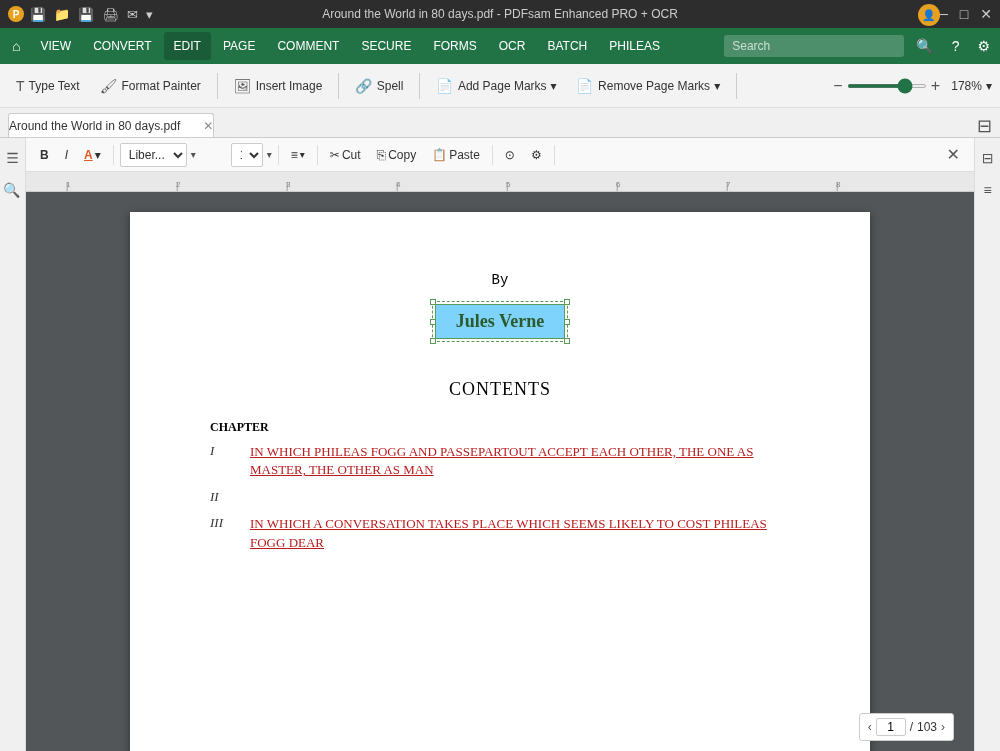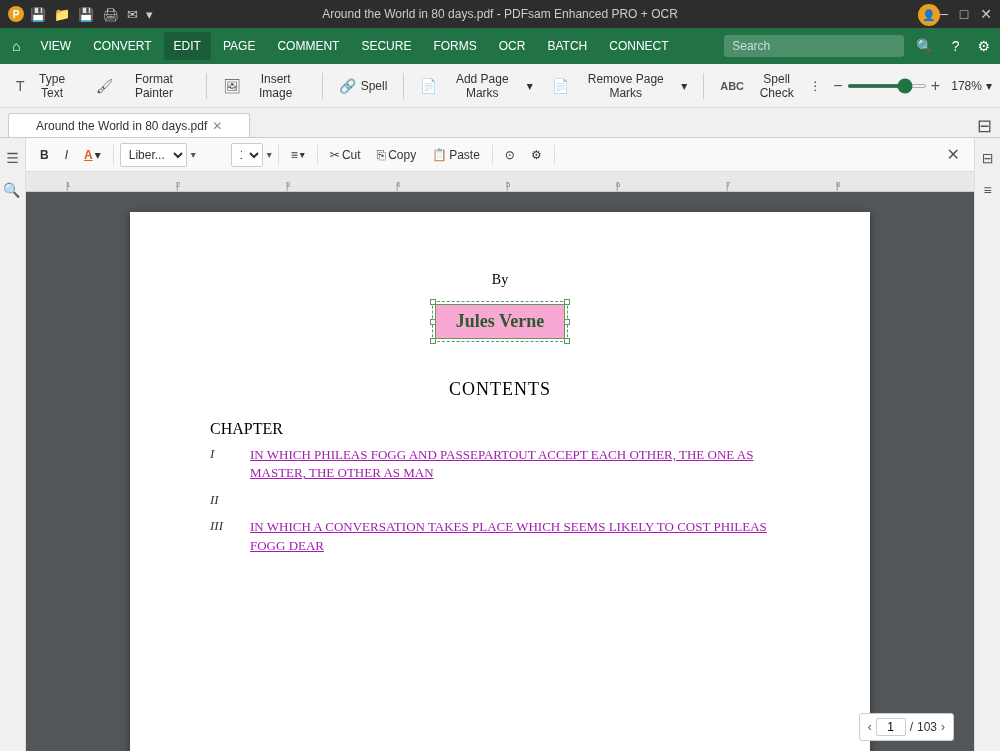--- a/index.html
+++ b/index.html
@@ -82,22 +82,22 @@
       height: 30px;
       background: #f0f0f0;
       border-bottom: 1px solid #ccc;
       display: flex;
       align-items: flex-end;
       padding: 0 8px;
     }
     .tab {
       display: flex;
       align-items: center;
-      gap: 5px;
-      padding: 4px 27px;
+      gap: 23px;
+      padding: 4px 0;
       font-size: 12px;
       color: #333;
       background: white;
       border: 1px solid #ccc;
       border-bottom: none;
       border-radius: 3px 3px 0 0;
       cursor: pointer;
       height: 24px;
     }
     .tab-close { color: #888; font-size: 12px; cursor: pointer; }
@@ -204,27 +204,27 @@
       text-align: center;
       font-size: 24px;
       font-weight: bold;
       font-family: Georgia, serif;
       margin-bottom: 20px;
       letter-spacing: 2px;
     }
     .page-by {
       text-align: center;
       font-size: 14px;
-      font-family: Liberation Serif, serif;
+      font-family: Liberation Mono, monospace;
       margin-bottom: 16px;
     }
     .author-box {
       display: inline-block;
       border: 1px solid #5a9a5a;
-      background: #f9a8d4;
+      background: #7dd3fc;
       padding: 6px 20px;
       font-size: 18px;
       font-weight: bold;
       font-family: Georgia, serif;
       color: #2d5a2d;
       position: relative;
     }
     .author-container {
       text-align: center;
       margin-bottom: 40px;
@@ -251,38 +251,38 @@
 
     .contents-title {
       text-align: center;
       font-size: 18px;
       font-weight: normal;
       font-family: Georgia, serif;
       margin-bottom: 20px;
       letter-spacing: 1px;
     }
     .chapter-label {
-      font-size: 16px;
+      font-size: 12px;
       font-family: Georgia, serif;
       margin-bottom: 8px;
-      font-weight: normal;
+      font-weight: bold;
     }
     .toc-entry {
       display: flex;
       margin-bottom: 10px;
       font-size: 13px;
       font-family: Georgia, serif;
     }
     .toc-num {
       min-width: 40px;
       font-style: italic;
       color: #333;
     }
     .toc-link {
-      color: #a21caf;
+      color: #b91c1c;
       text-decoration: underline;
       cursor: pointer;
       line-height: 1.4;
     }
 
     
     .right-sidebar {
       width: 26px;
       background: #f0f0f0;
       border-left: 1px solid #ddd;
@@ -325,21 +325,21 @@
   <div class="menu-item menu-home">⌂</div>
   <div class="menu-item">VIEW</div>
   <div class="menu-item">CONVERT</div>
   <div class="menu-item active">EDIT</div>
   <div class="menu-item">PAGE</div>
   <div class="menu-item">COMMENT</div>
   <div class="menu-item">SECURE</div>
   <div class="menu-item">FORMS</div>
   <div class="menu-item">OCR</div>
   <div class="menu-item">BATCH</div>
-  <div class="menu-item">CONNECT</div>
+  <div class="menu-item">PHILEAS</div>
   <div class="menu-bar-right">
     <input class="search-bar" type="text" placeholder="Search" style="">
     <span class="menu-bar-btn">🔍</span>
     <span class="menu-bar-btn">?</span>
     <span class="menu-bar-btn">⚙</span>
   </div>
 </div>
 
 <div class="toolbar">
   <button class="toolbar-btn">
@@ -365,25 +365,20 @@
     <span class="icon">📄</span>
     <span>Add Page Marks</span>
     <span>▾</span>
   </button>
   <button class="toolbar-btn">
     <span class="icon">📄</span>
     <span>Remove Page Marks</span>
     <span>▾</span>
   </button>
   <div class="toolbar-separator"></div>
-  <button class="toolbar-btn">
-    <span class="icon" style="font-weight:bold;font-size:11px;">ABC</span>
-    <span>Spell Check</span>
-    <span>⋮</span>
-  </button>
   <div class="toolbar-right">
     <div class="zoom-control">
       <span class="zoom-btn">−</span>
       <input type="range" class="zoom-slider" value="78" min="0" max="100" style="">
       <span class="zoom-btn">+</span>
       <span style="cursor:pointer;min-width:38px;text-align:right;">178%</span>
       <span>▾</span>
     </div>
   </div>
 </div>

